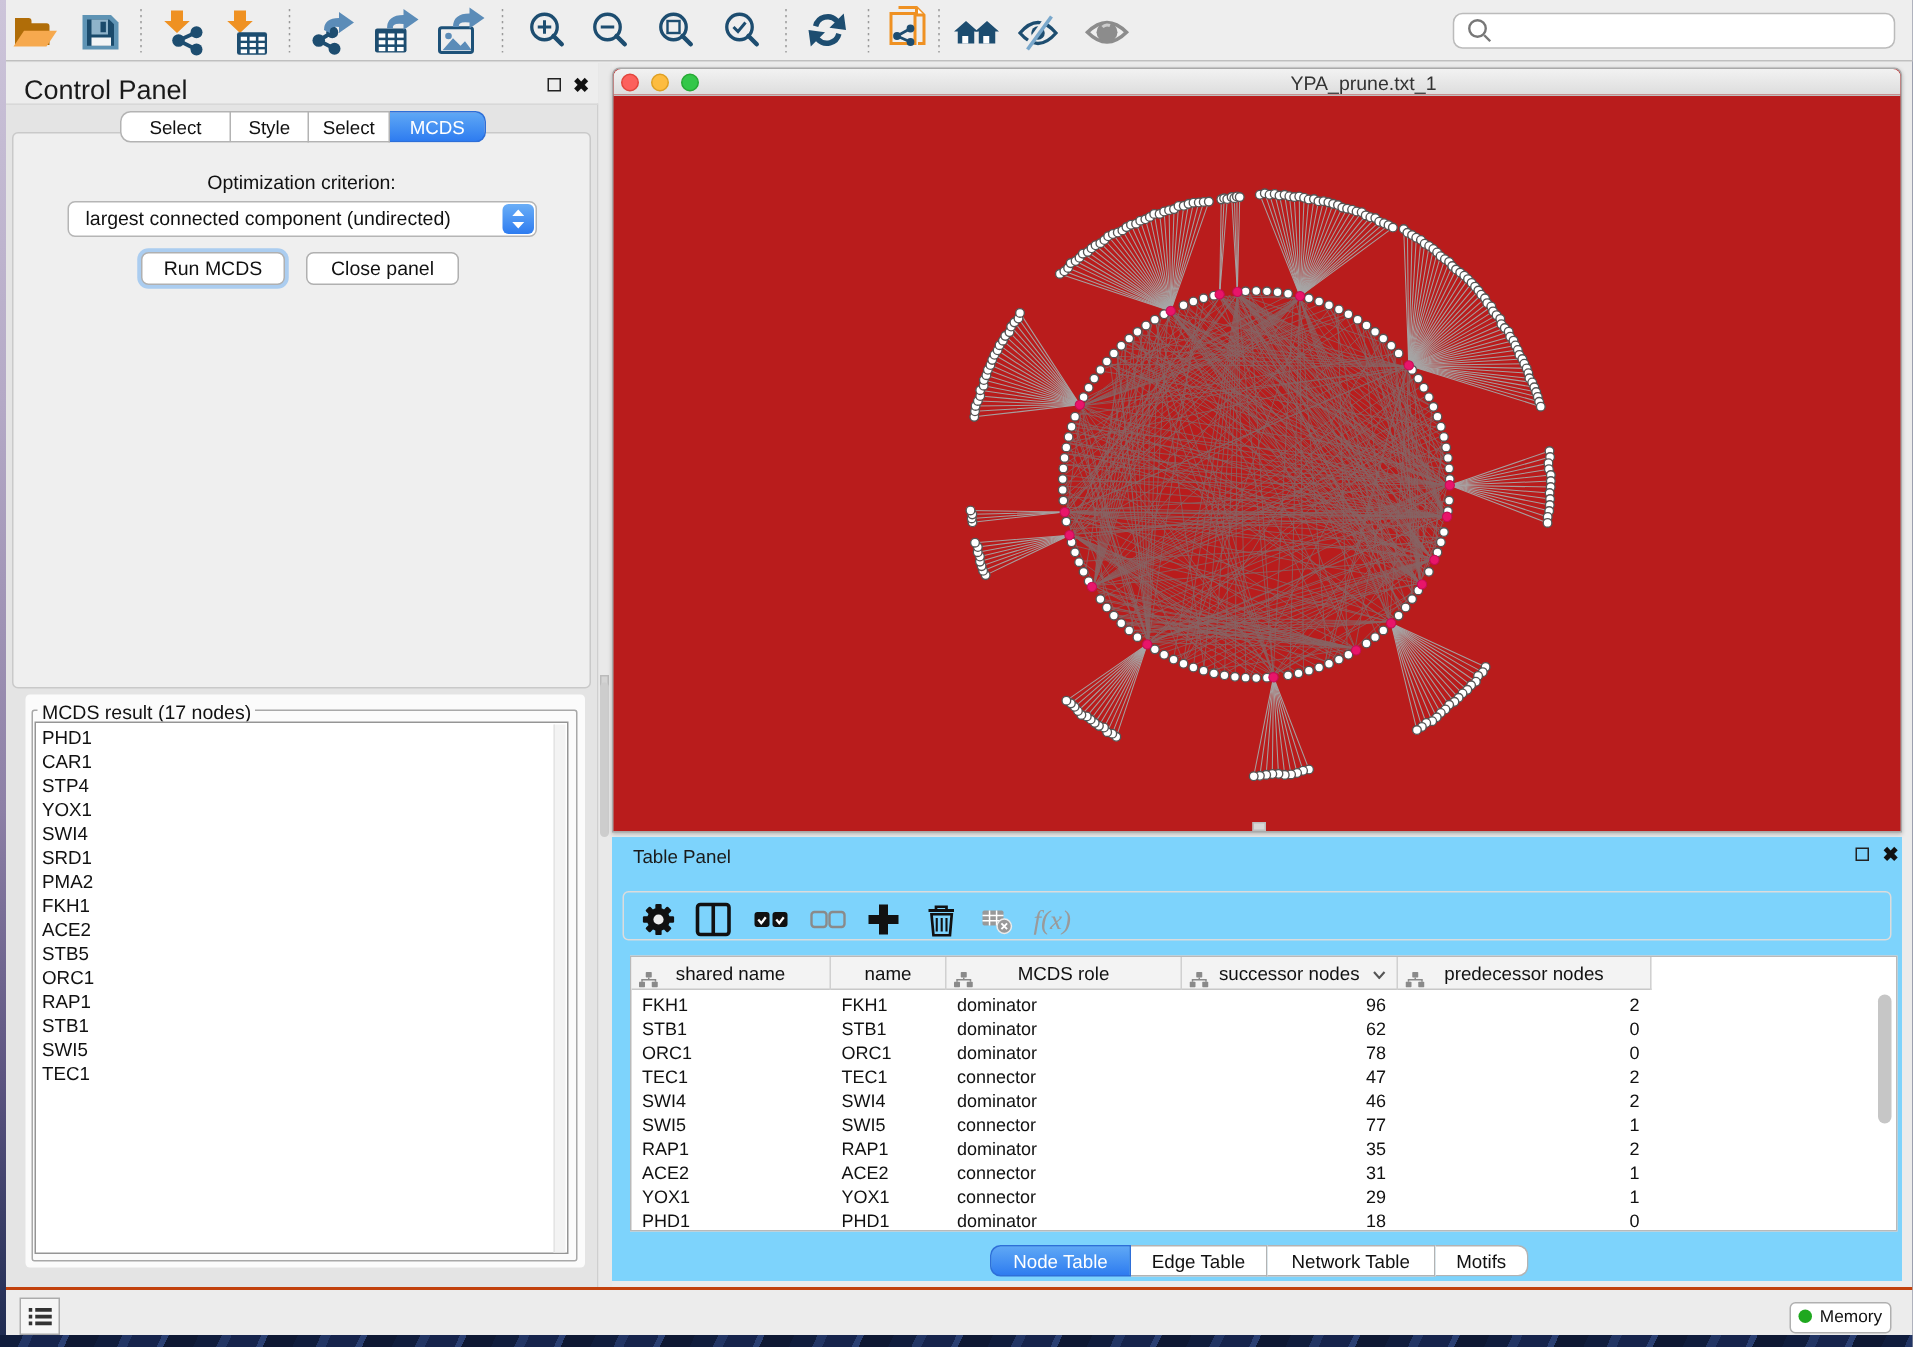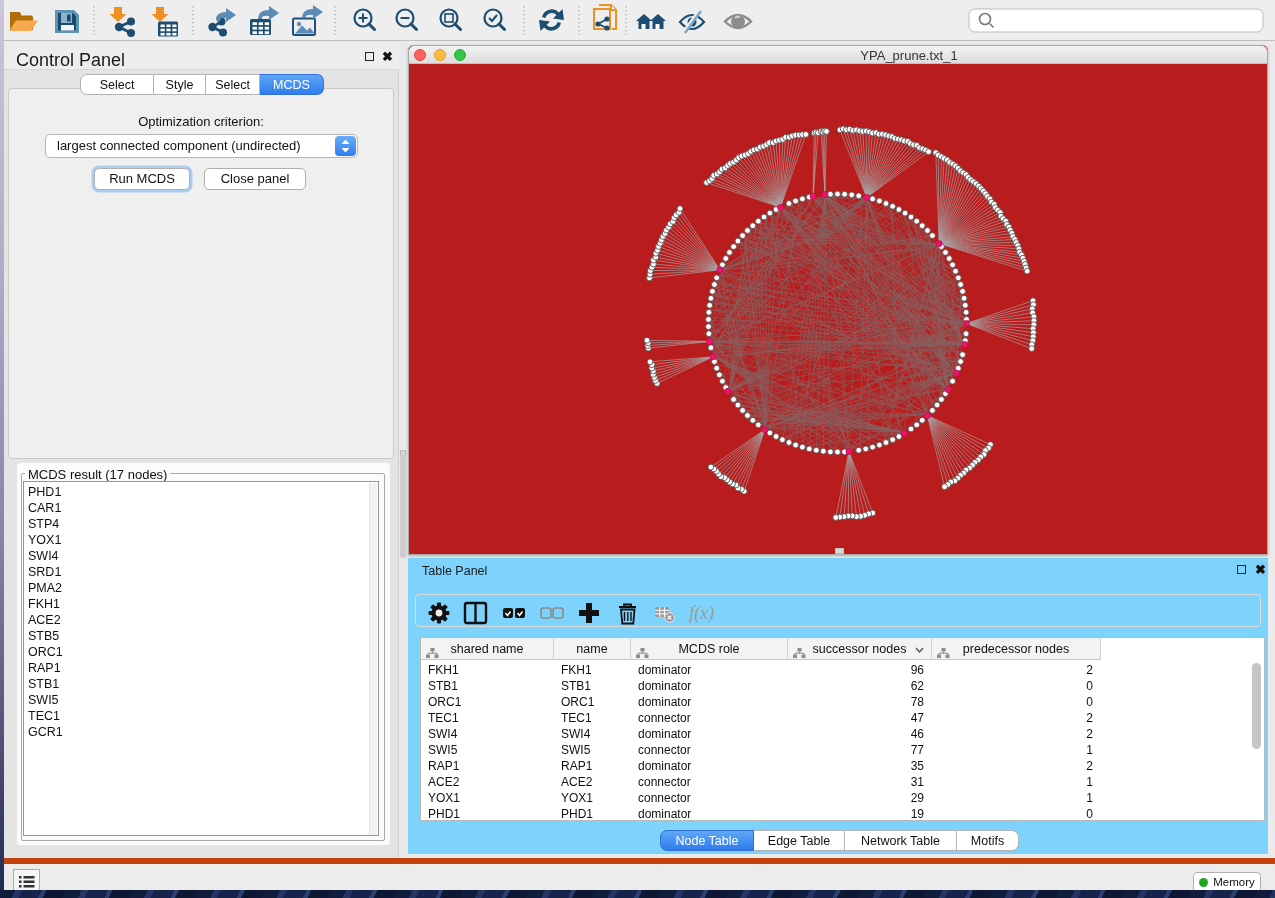--- a/index.html
+++ b/index.html
@@ -54,21 +54,21 @@
 #ttable{position:absolute;left:12px;top:79px;width:845px;height:184px;background:#fff;border:1px solid #b9b9b9}
 #thead{position:absolute;left:0;top:0;width:680px;height:22px;background:#f3f3f3;border-bottom:1px solid #c8c8c8}
 .hcell{position:absolute;top:0;height:22px;border-right:1px solid #d0d0d0;font-size:12.5px;color:#111;text-align:center;line-height:22px}
 .trow{position:absolute;left:0;width:100%;height:16px;font-size:12px;color:#111;line-height:16px}
 .trow span{position:absolute;top:0}
 #tsb{position:absolute;right:3px;top:25px;width:9px;height:160px}
 #tsbthumb{position:absolute;left:0;top:0;width:9px;height:86px;background:#c6c6c6;border-radius:5px}
 
 .btab{position:absolute;top:272px;height:21px;border:1px solid #b3b3b3;border-left:none;background:#fff;color:#111;font-size:12.5px;text-align:center;line-height:20px}
 
-#statusbar{left:4px;top:858px;width:1271px;height:32px;background:#ececec;border-top:6px solid #c2410c}
+#statusbar{left:4px;top:858px;width:1271px;height:32px;background:#ececec;border-top:2px solid #c2410c}
 #listbtn{position:absolute;left:9px;top:5px;width:27px;height:25px;background:#f6f6f6;border:1px solid #ababab}
 #membtn{position:absolute;right:14px;top:8px;width:68px;height:21px;background:#fff;border:1px solid #b0b0b0;border-radius:4px;font-size:11.5px;line-height:19px;text-align:center;color:#111}
 </style></head>
 <body>
 <div class="abs" id="app"></div>
 <div class="abs" id="toolbar">
     <svg width="1271" height="41" viewBox="4 0 1271 41" style="position:absolute;left:0;top:0">
 <g>
         <path d="M10 12 h9 q2 0 2 2 v1.5 h10 q2 0 2 2 V30 h-23 z" fill="#b06d08"></path>
         <path d="M16 20.5 h22 l-7 10.5 h-22 z" fill="#f6a94e"></path>
@@ -230,21 +230,20 @@
 <div class="item">SRD1</div>
 <div class="item">PMA2</div>
 <div class="item">FKH1</div>
 <div class="item">ACE2</div>
 <div class="item">STB5</div>
 <div class="item">ORC1</div>
 <div class="item">RAP1</div>
 <div class="item">STB1</div>
 <div class="item">SWI5</div>
 <div class="item">TEC1</div>
-<div class="item">GCR1</div>
       </div>
       <div id="listsb"></div>
     </div>
 </div>
 <div class="abs" id="split">
     <div id="grip"></div>
     <div style="position:absolute;left:1px;top:413px;width:6px;height:103px;background:#cdcdcd;border-radius:3px"></div>
   </div>
 <div class="abs" id="netwin">
   <div id="nettitle">
@@ -1312,21 +1311,21 @@
         <span style="left:7px">YOX1</span>
         <span style="left:140px">YOX1</span>
         <span style="left:217px">connector</span>
         <span style="left:467px;width:36px;text-align:right">29</span>
         <span style="left:636px;width:36px;text-align:right">1</span>
       </div>
 <div class="trow" style="top:168px">
         <span style="left:7px">PHD1</span>
         <span style="left:140px">PHD1</span>
         <span style="left:217px">dominator</span>
-        <span style="left:467px;width:36px;text-align:right">19</span>
+        <span style="left:467px;width:36px;text-align:right">18</span>
         <span style="left:636px;width:36px;text-align:right">0</span>
       </div>
     <div id="tsb">
         <div id="tsbthumb"></div>
       </div>
   </div>
   <div class="btab" style="left:252px;width:94px;background:linear-gradient(#5fa8f5,#2e7cf0);color:#fff;border-color:#2e6fd8;border-radius:7px 0 0 7px;border-left:1px solid #2e6fd8">Node Table</div>
 <div class="btab" style="left:346px;width:91px">Edge Table</div>
 <div class="btab" style="left:437px;width:112px">Network Table</div>
 <div class="btab" style="left:549px;width:62px;border-radius:0 7px 7px 0">Motifs</div>

